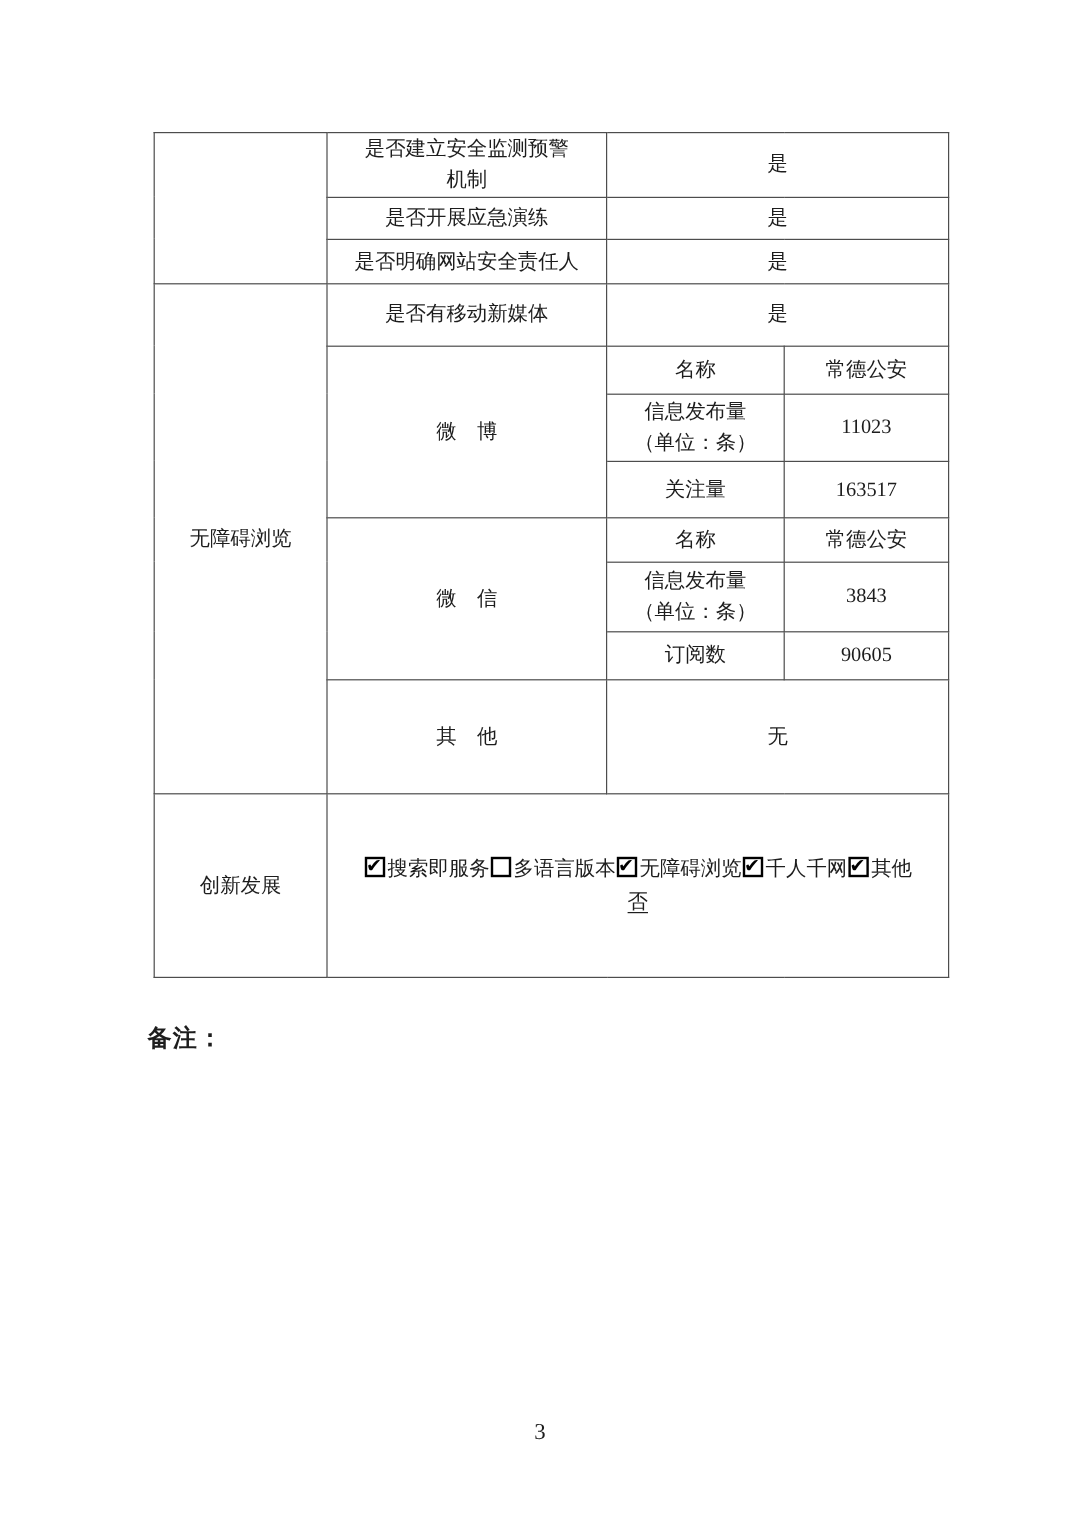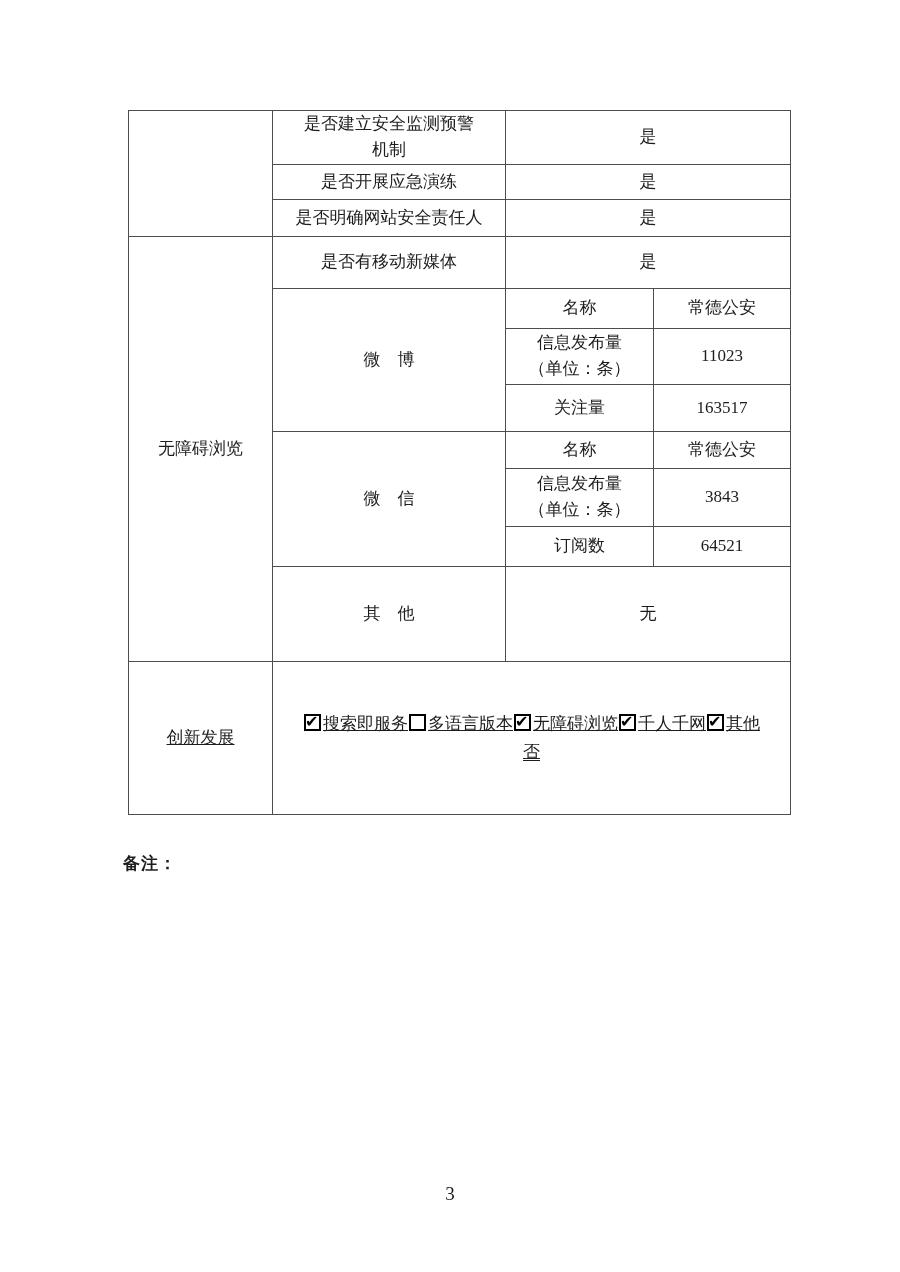--- a/index.html
+++ b/index.html
@@ -47,21 +47,21 @@
   tr.r2  { height: 35px; }
   tr.r3  { height: 37px; }
   tr.r4  { height: 52px; }
   tr.r5  { height: 40px; }
   tr.r6  { height: 56px; }
   tr.r7  { height: 47px; }
   tr.r8  { height: 37px; }
   tr.r9  { height: 58px; }
   tr.r10 { height: 40px; }
   tr.r11 { height: 95px; }
-  tr.r12 { height: 153px; text-decoration: underline; }
+  tr.r12 { height: 153px; }
 
   
   td.innov {
     text-align: left;
     padding-left: 25px;
     padding-right: 8px;
   }
   .innov-line {
     line-height: 28px;
     white-space: nowrap;
@@ -90,21 +90,21 @@
     text-decoration: underline;
     text-underline-offset: 3px;
   }
 
   
   .notes {
     position: absolute;
     left: 123px;
     top: 852px;
     font-weight: bold;
-    font-size: 17px;
+    font-size: 20px;
     letter-spacing: 1px;
   }
   .pagenum {
     position: absolute;
     left: 0;
     top: 1183px;
     width: 900px;
     text-align: center;
     font-size: 19px;
   }
@@ -174,21 +174,21 @@
     </tr>
     <tr class="r9">
       <td>
         <span class="line">信息发布量</span>
         <span class="line">（单位：条）</span>
       </td>
       <td>3843</td>
     </tr>
     <tr class="r10">
       <td>订阅数</td>
-      <td>64521</td>
+      <td>90605</td>
     </tr>
 
     <tr class="r11">
       <td>其　他</td>
       <td colspan="2">无</td>
     </tr>
 
     <tr class="r12">
       <td>创新发展</td>
       <td class="innov" colspan="3">

